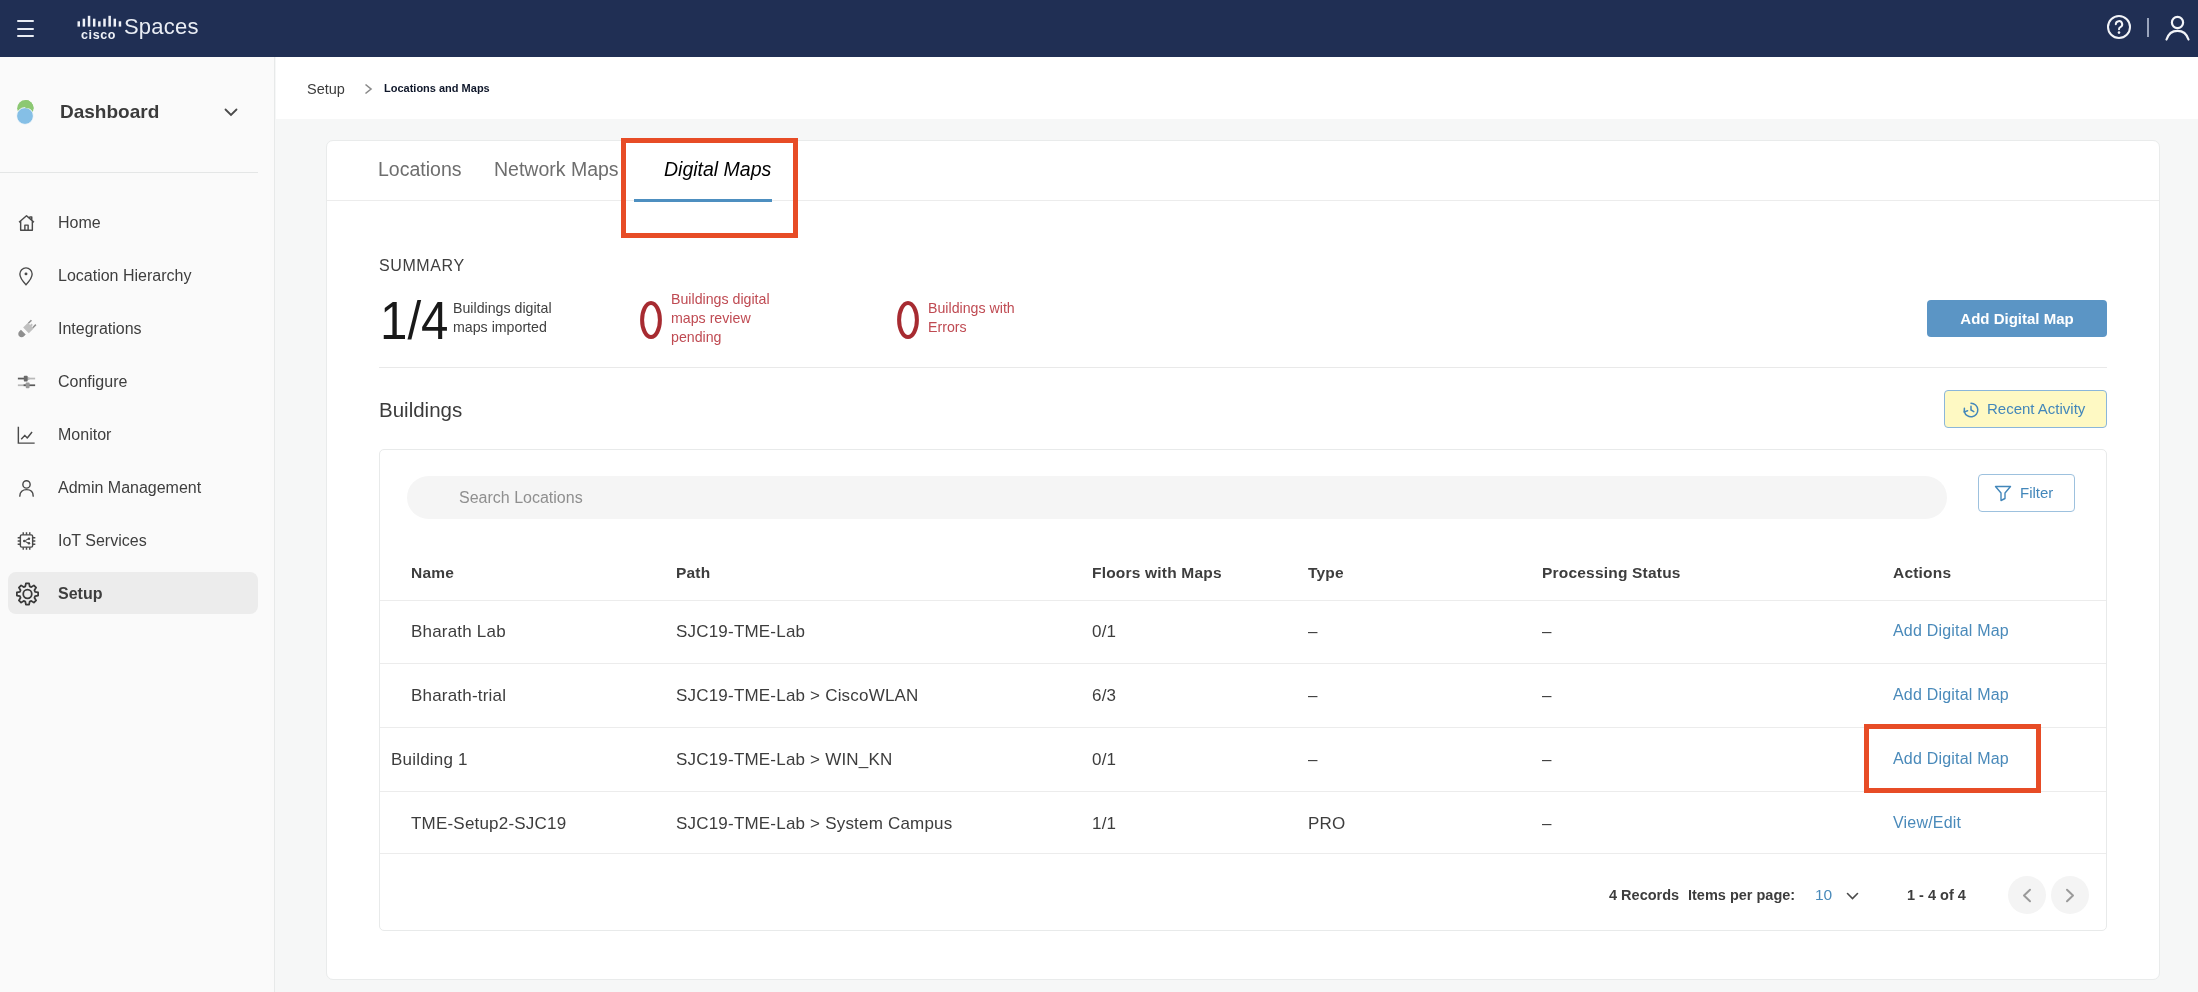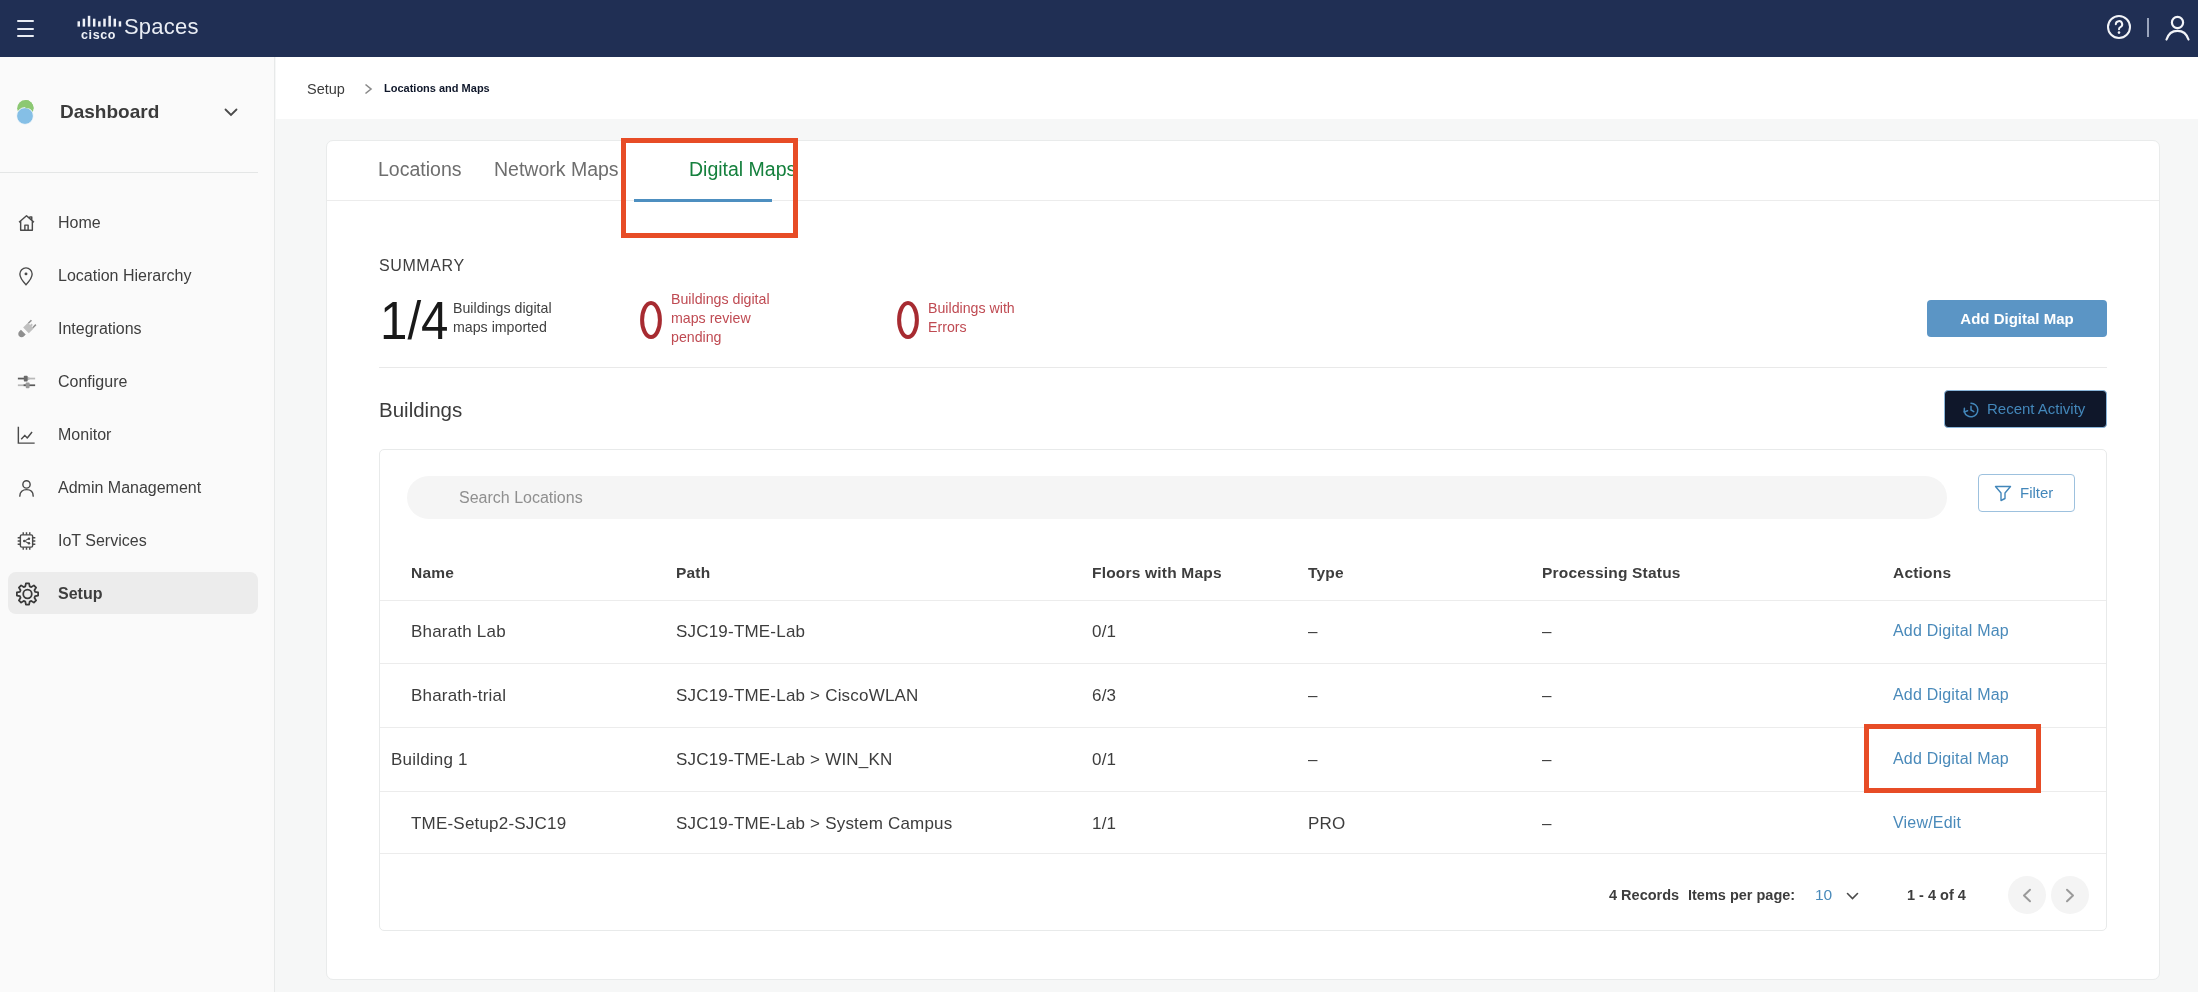--- a/index.html
+++ b/index.html
@@ -28,21 +28,21 @@
   .orange { position:absolute; border:5px solid #e74c26; }
   
   #summary-h { left:379px; top:257px; font-size:16px; color:#3f3f3f; letter-spacing:0.6px; }
   .bignum { position:absolute; font-size:53px; line-height:53px; color:#191919; transform:scaleX(0.93); transform-origin:left; }
   .statlbl { position:absolute; font-size:14.2px; line-height:19px; color:#3f3f3f; }
   .redlbl { color:#bf4a52; }
   #btn-add { left:1927px; top:300px; width:180px; height:37px; background:#5b95c5; border-radius:4px;
      color:#fff; font-size:15px; font-weight:700; text-align:center; line-height:37px; }
   #sumline { left:379px; top:367px; width:1728px; height:1px; background:#e9e9e9; }
   #bheading { left:379px; top:398px; font-size:20.5px; color:#3b3b3b; }
-  #btn-recent { left:1944px; top:390px; width:163px; height:38px; border:1px solid #8ab6da; border-radius:4px; background:#0f172a;
+  #btn-recent { left:1944px; top:390px; width:163px; height:38px; border:1px solid #8ab6da; border-radius:4px; background:#fef9c3;
      color:#4387ba; font-size:15px; }
   
   #bcard { left:379px; top:449px; width:1728px; height:482px; background:#fff; border:1px solid #e8eaea; border-radius:5px; }
   #searchpill { left:407px; top:476px; width:1540px; height:43px; background:#f5f5f5; border-radius:22px;
      color:#8f8f8f; font-size:16px; line-height:43px; padding-left:52px; }
   #btn-filter { left:1978px; top:474px; width:97px; height:38px; border:1px solid #9dc1de; border-radius:4px; background:#fff;
      color:#4387ba; font-size:15px;padding-left:44px; }
   .th { position:absolute; font-size:15.5px; font-weight:700; color:#3d3d3d; letter-spacing:0.2px; }
   .td { position:absolute; font-size:17px; color:#3d3d3d; letter-spacing:0.2px; }
   .tlink { position:absolute; font-size:16px; color:#4a8aba; letter-spacing:0.2px; }
@@ -179,21 +179,21 @@
 <div id="crumbbar" class="abs"></div>
 <div class="abs" style="left:307px;top:81px;font-size:14.5px;color:#3c3c3c;">Setup</div>
 <svg class="abs" style="left:363px;top:83px" width="10" height="12" viewBox="0 0 10 12">
     <path d="M2.5 1.5 L8 6 L2.5 10.5" fill="none" stroke="#8a8a8a" stroke-width="1.6"></path>
   </svg>
 <div class="abs" style="left:384px;top:82px;font-size:11px;font-weight:700;color:#0f172a;">Locations and Maps</div>
 
 <div id="maincard" class="abs"></div>
 <div class="tab" style="left:378px;">Locations</div>
 <div class="tab" style="left:494px;">Network Maps</div>
-<div class="tab" style="left:689px;color:#15803d;">Digital Maps</div>
+<div class="tab" style="left:664px;color:#000000;font-style:italic;">Digital Maps</div>
 <div id="tabline" class="abs"></div>
 <div id="tabunder" class="abs"></div>
 
 <div id="summary-h" class="abs">SUMMARY</div>
 <div class="bignum" style="left:380px;top:294px;">1/4</div>
 <div class="statlbl" style="left:453px;top:299px;">Buildings digital<br>maps imported</div>
 <svg class="abs" style="left:640px;top:301px;" width="22" height="38" viewBox="0 0 22 38">
     <ellipse cx="11" cy="19" rx="8.9" ry="16.9" fill="none" stroke="#a72b31" stroke-width="4"></ellipse>
   </svg>
 <div class="statlbl redlbl" style="left:671px;top:290px;">Buildings digital<br>maps review<br>pending</div>

